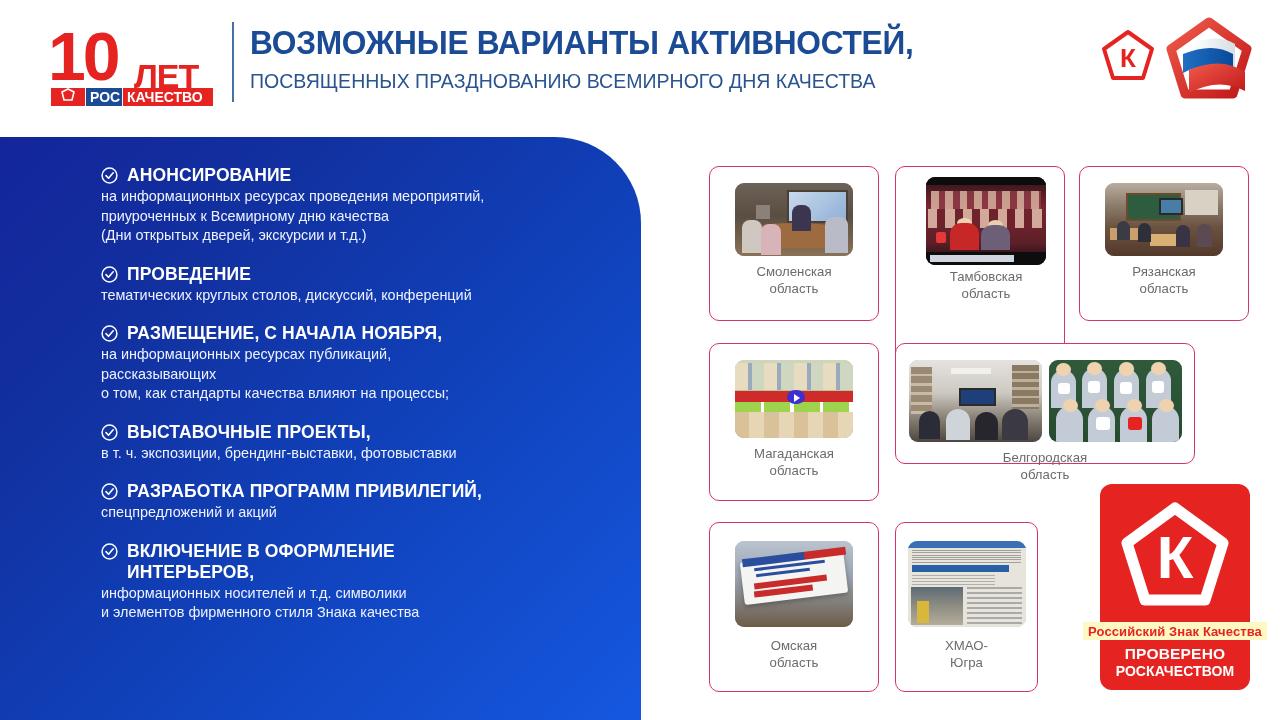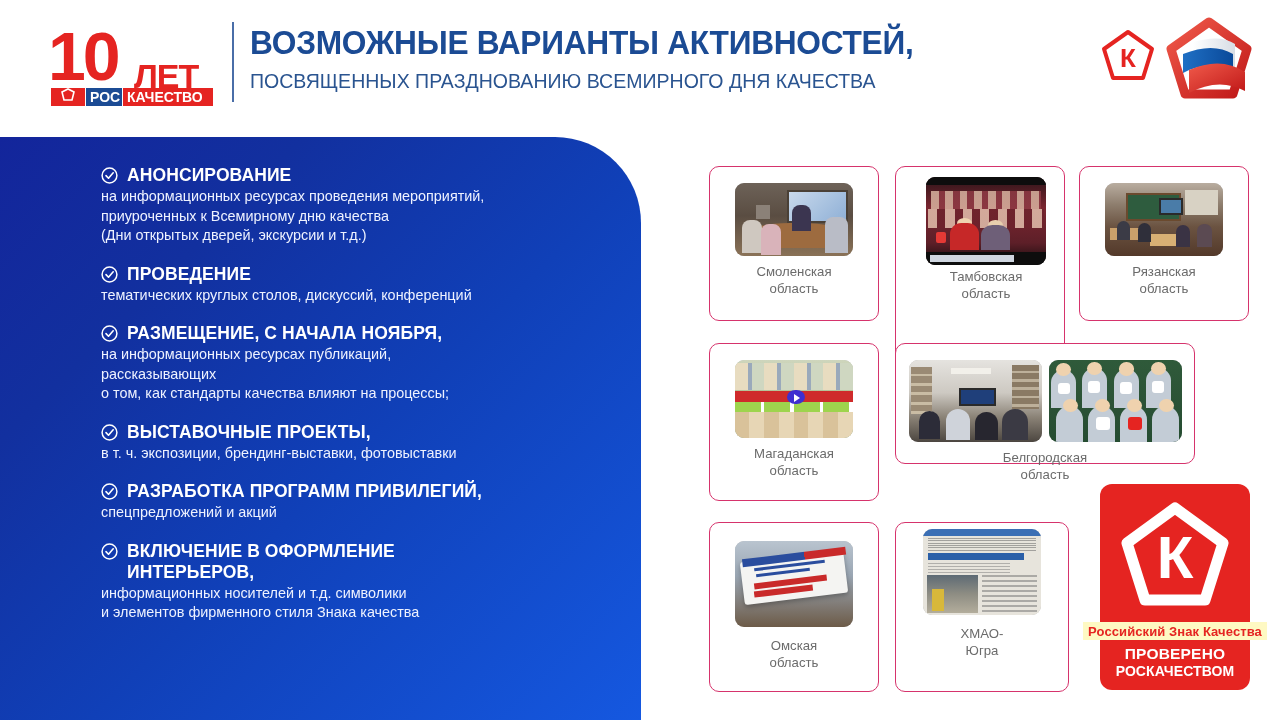--- a/index.html
+++ b/index.html
@@ -488,21 +488,21 @@
             <i class="t4"></i>
           </div>
       </div>
     </div>
     <div class="card-label" style="margin-top:10px;">
       <span>Омская</span><br>
       <span>область</span>
     </div>
   </div>
 
-  <div class="card" style="left:895px; top:522px; width:174px; height:170px; padding-top:6px;">
+  <div class="card" style="left:895px; top:522px; width:143px; height:170px; padding-top:18px;">
     <div class="card-photos">
       <div class="photo" style="width:118px; height:86px;">
         <div class="ph ph-hmao">
             <i class="nhead"></i>
             <i class="ntext"></i>
             <i class="title"></i>
             <i class="sub"></i>
             <i class="img"></i>
             <i class="imgp"></i>
             <i class="col"></i>

